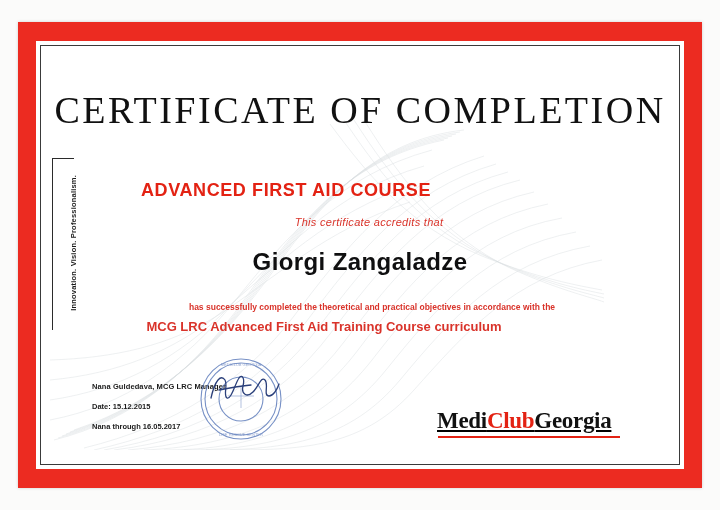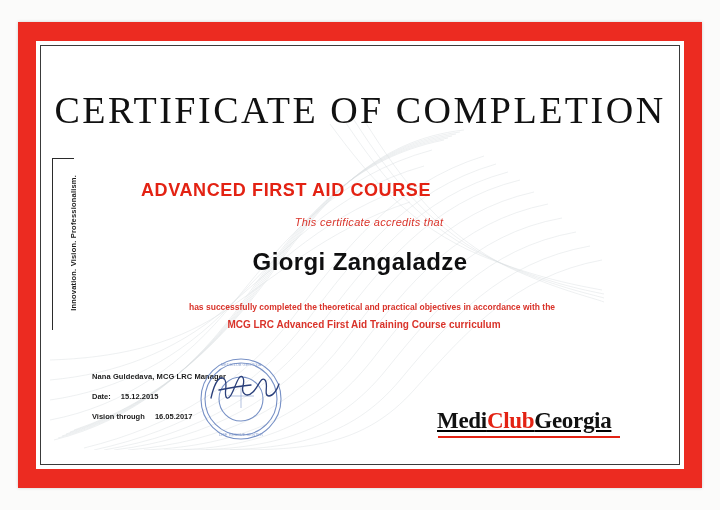--- a/index.html
+++ b/index.html
@@ -164,46 +164,45 @@
     font-weight: bold;
     color: #d9332a;
     padding-left: 12px;
   }
   .body-line2 {
     position: absolute;
     left: 0;
     top: 319px;
     width: 648px;
     text-align: center;
-    font-size: 10px;
+    font-size: 13px;
     font-weight: bold;
     color: #d9332a;
-    padding-left: 40px;
   }
 
   
   .sig-block {
     position: absolute;
     left: 92px;
-    top: 372px;
+    top: 382px;
     width: 260px;
     color: #1b1b1b;
   }
   .sig-name {
     font-size: 7.5px;
     font-weight: bold;
     letter-spacing: 0.1px;
   }
   .sig-row {
     margin-top: 11px;
     font-size: 7.5px;
     font-weight: bold;
   }
   .sig-row .lbl { display: inline-block; }
-  .sig-row .val { display: inline-block; margin-left: 8px; }
+  .sig-row .val { display: inline-block; }
 
   
   .handsig {
     position: absolute;
     left: 205px;
     top: 366px;
     width: 80px;
     height: 42px;
     pointer-events: none;
   }
@@ -300,21 +299,21 @@
   <div class="body-line1">has successfully completed the theoretical and practical objectives in accordance with the</div>
   <div class="body-line2">MCG LRC  Advanced First Aid Training Course curriculum</div>
 
   <div class="sig-block">
     <div class="sig-name">Nana Guldedava, MCG LRC Manager</div>
     <div class="sig-row">
       <span class="lbl">Date:</span>
       <span class="val">15.12.2015</span>
     </div>
     <div class="sig-row">
-      <span class="lbl">Vision through</span>
+      <span class="lbl">Nana through</span>
       <span class="val">16.05.2017</span>
     </div>
   </div>
 
   <div class="stamp">
     <svg width="86" height="86" viewBox="0 0 86 86" xmlns="http://www.w3.org/2000/svg">
       <g fill="none" stroke="#4a6cb3" stroke-width="1.1">
         <circle cx="43" cy="43" r="40"></circle>
         <circle cx="43" cy="43" r="36"></circle>
         <circle cx="43" cy="43" r="22"></circle>

